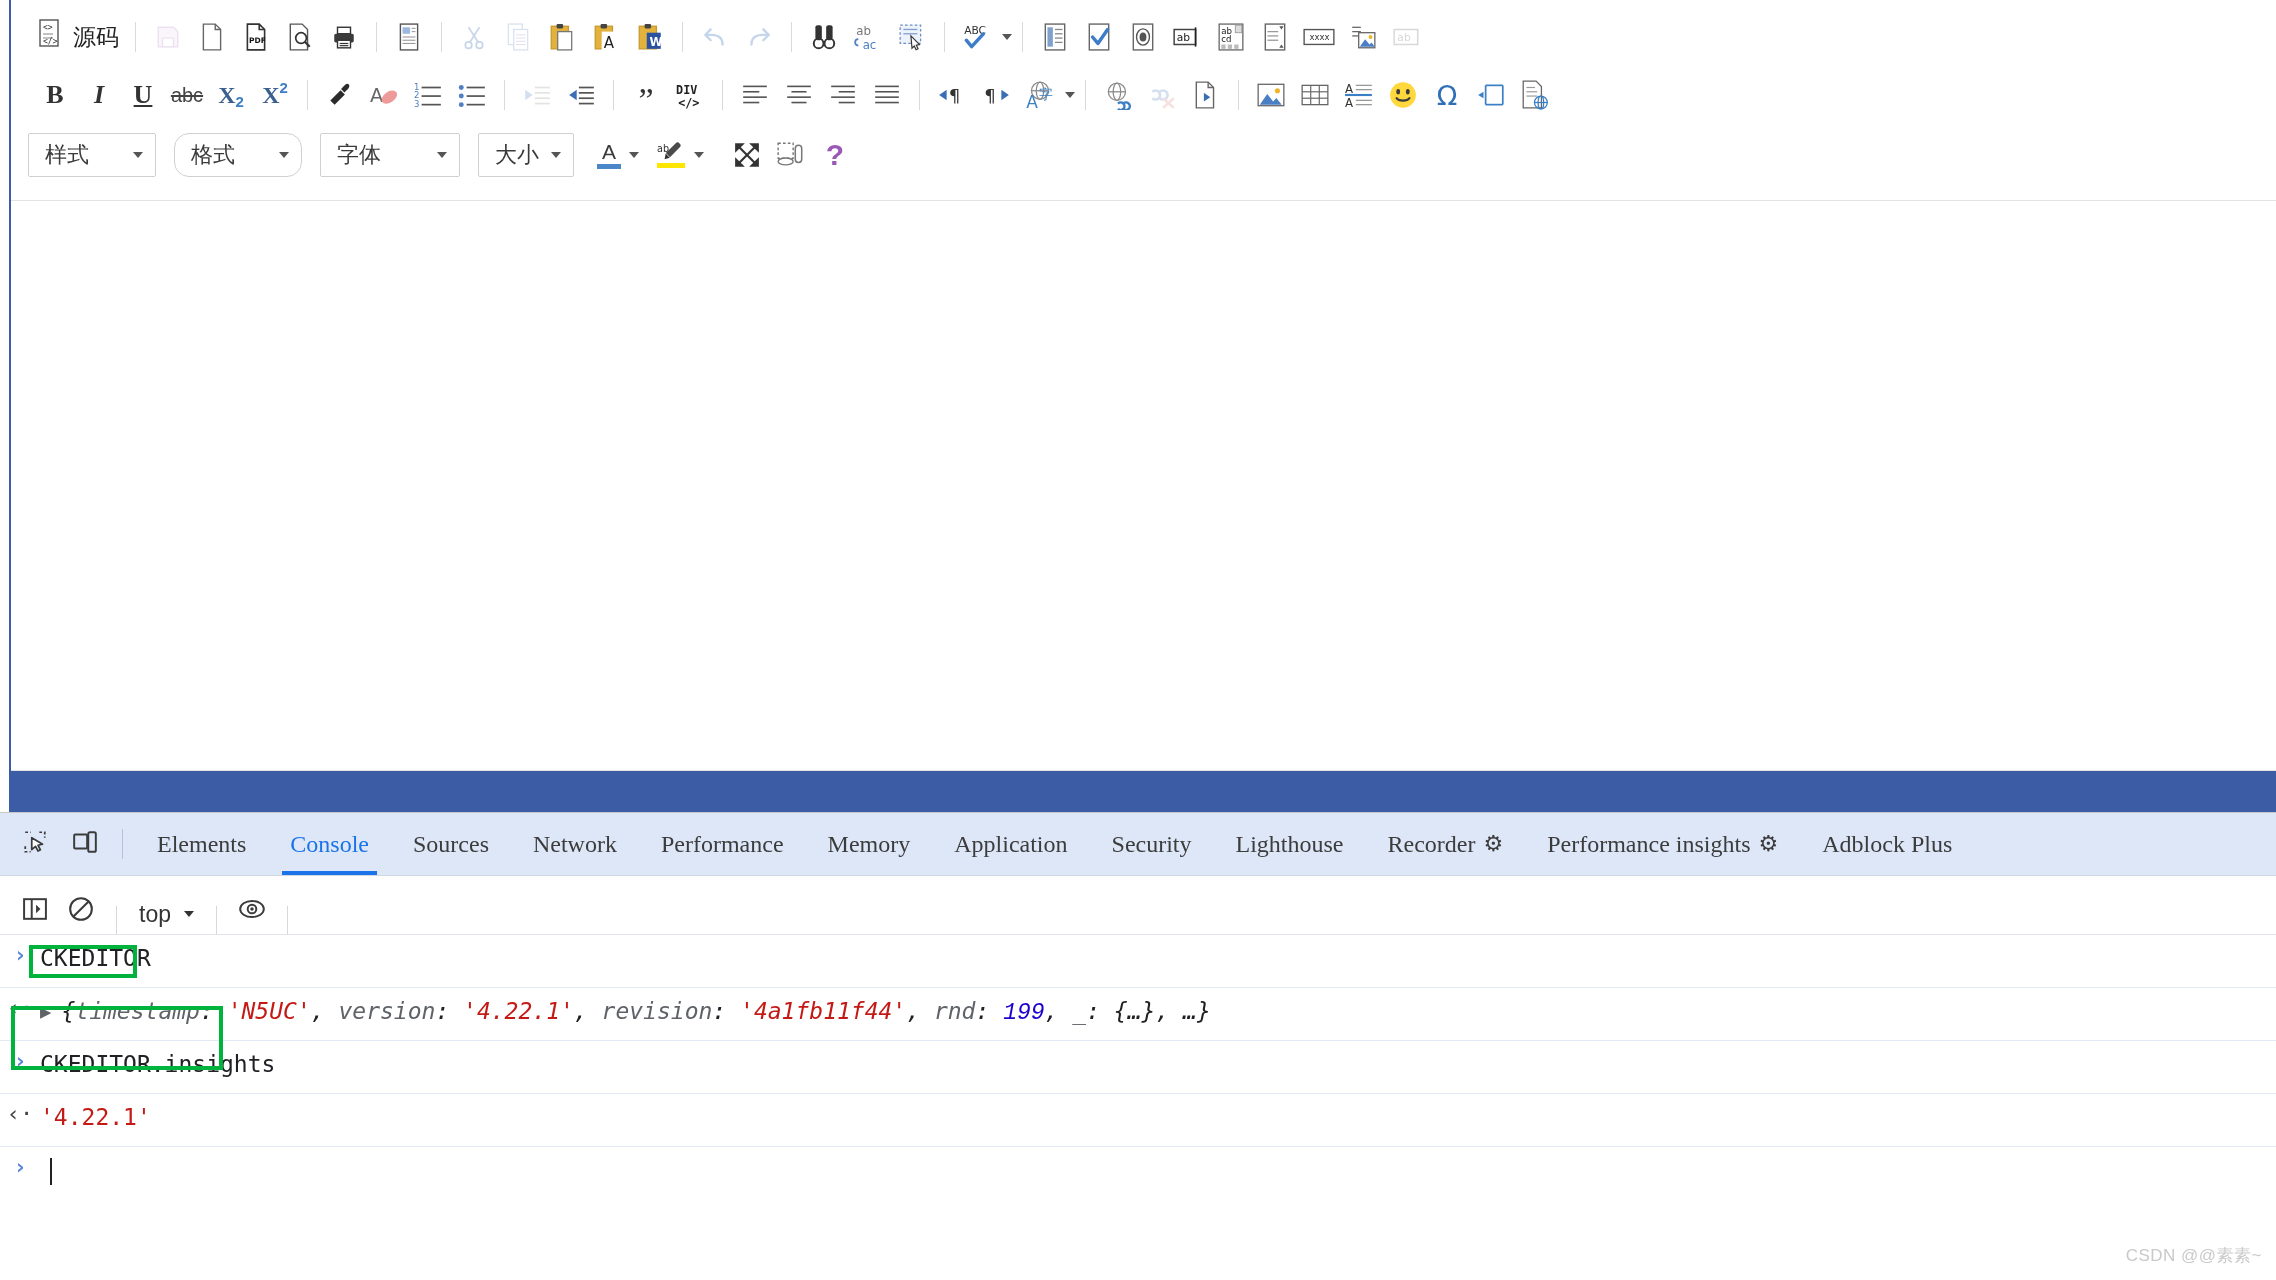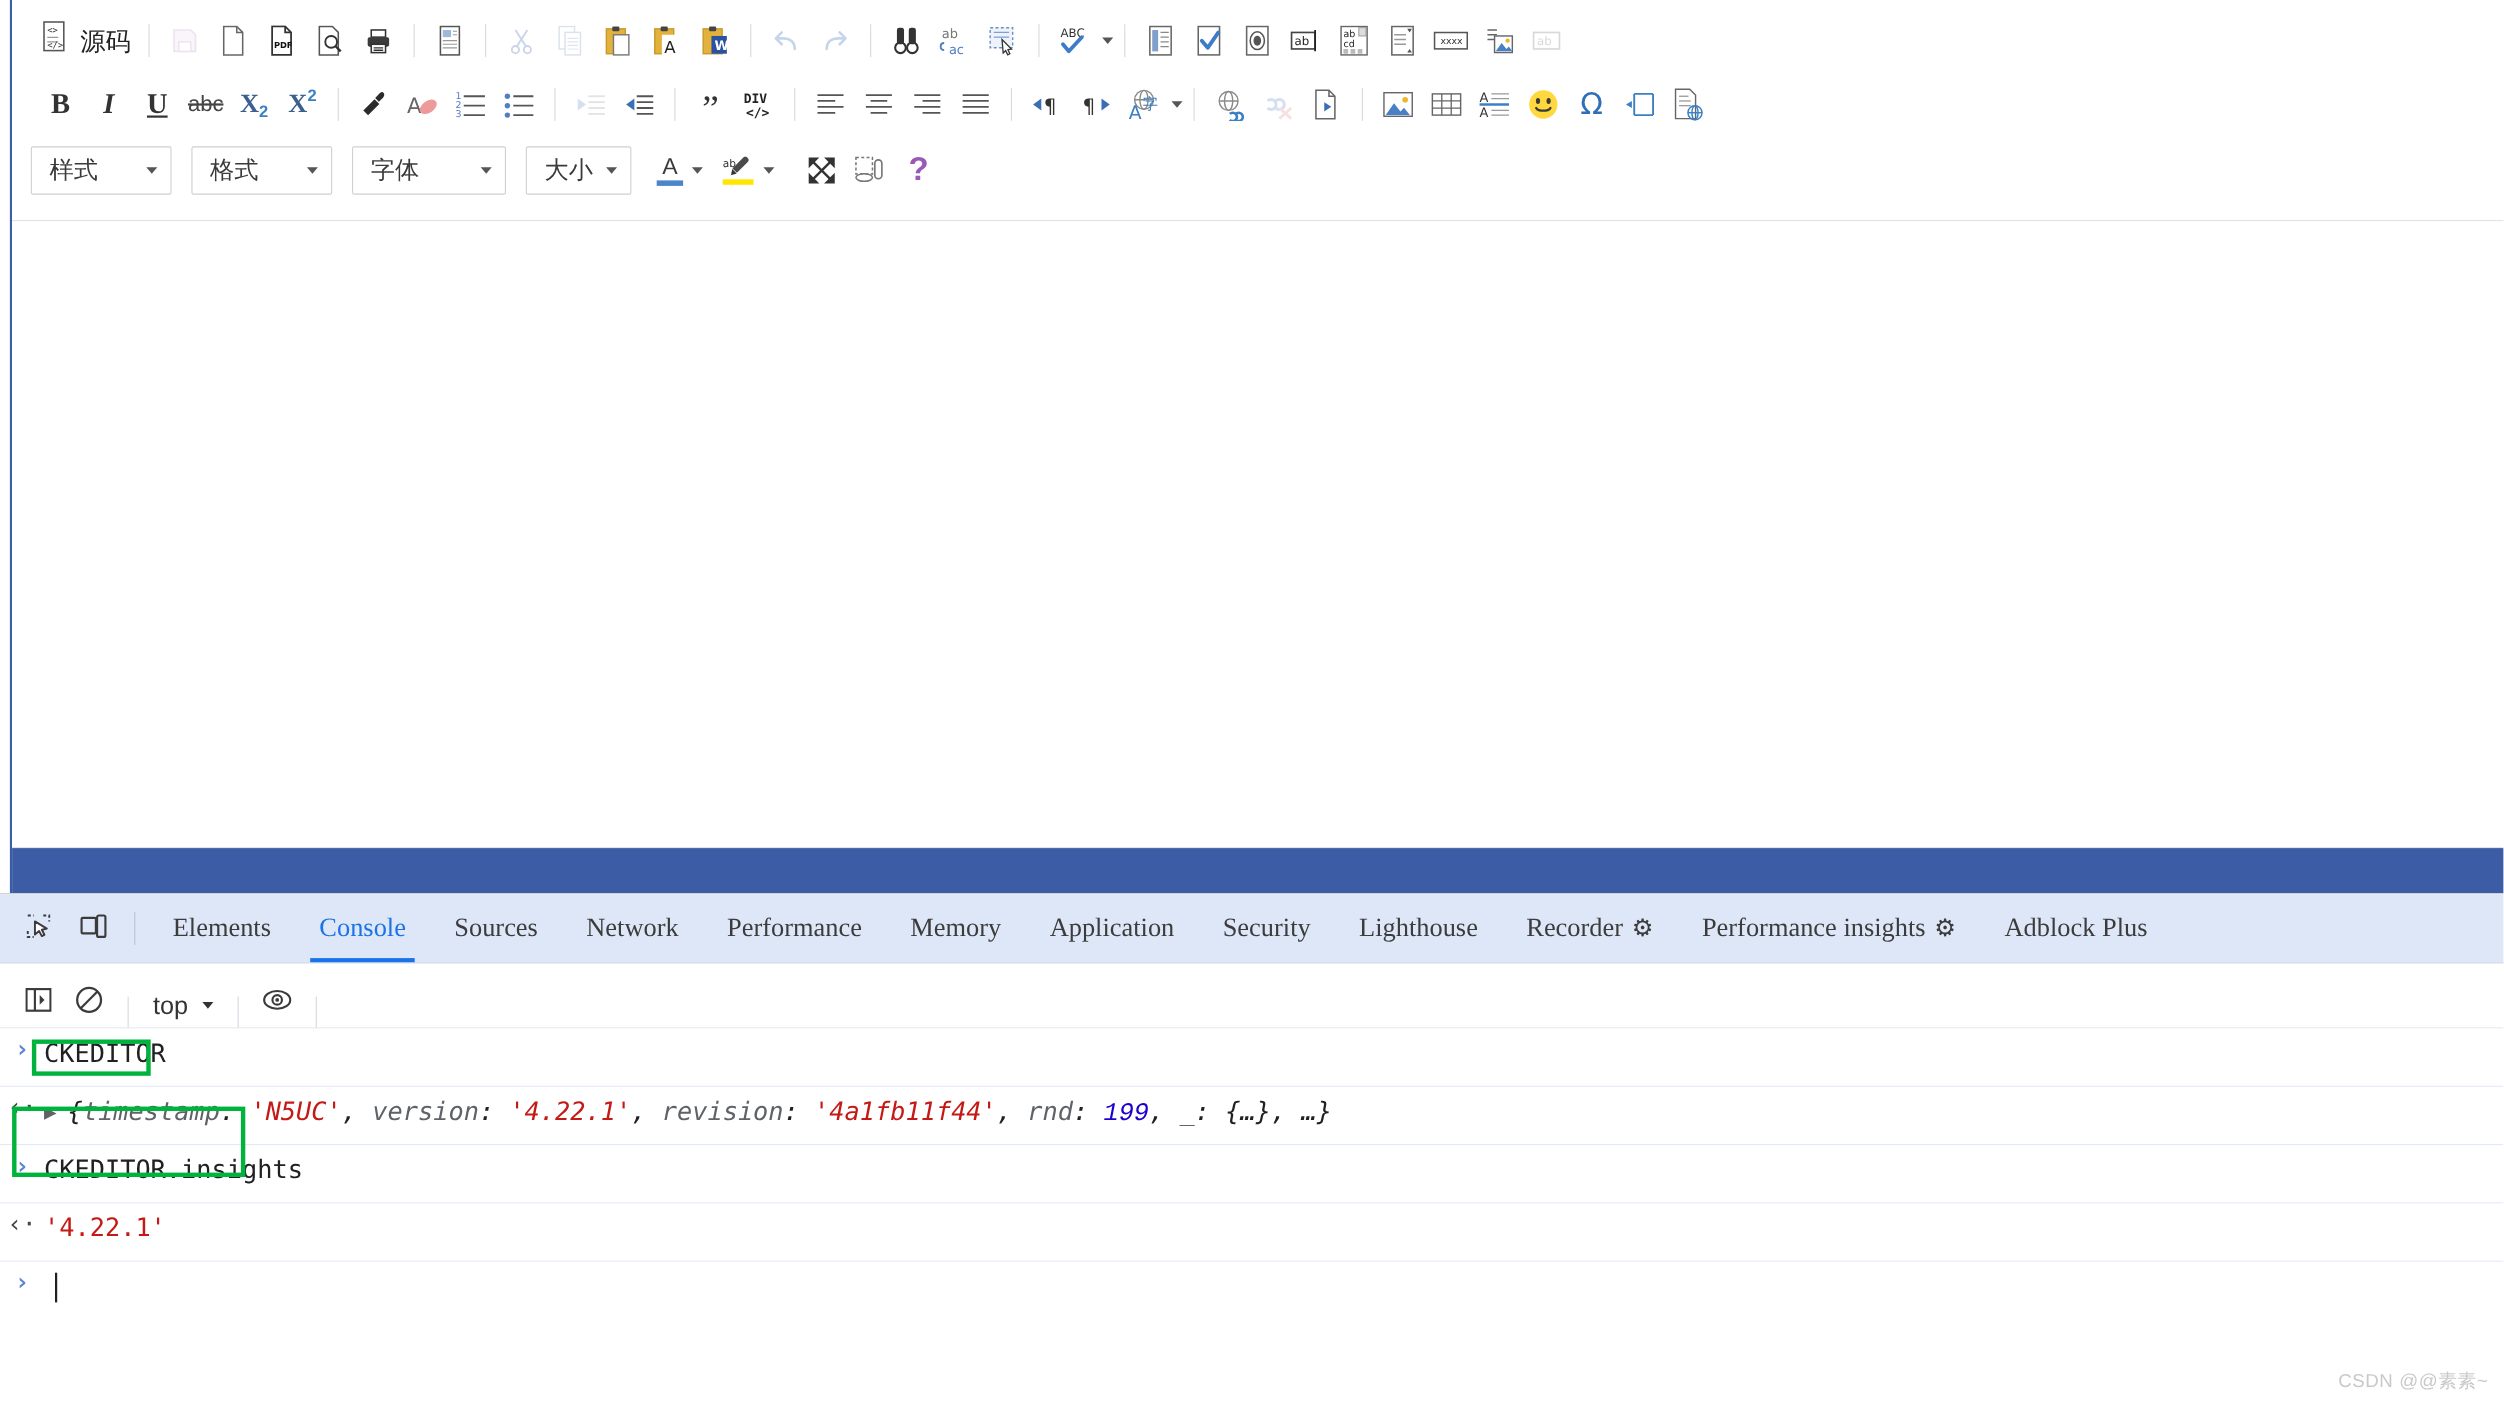--- a/index.html
+++ b/index.html
@@ -52,21 +52,21 @@
 
   
   .ddl{
     display:flex;align-items:center;justify-content:space-between;
     height:44px;border:1px solid #d0d0d0;background:#fff;border-radius:2px;
     padding:0 12px 0 16px;margin-right:18px;font-size:22px;color:#3a3a3a;cursor:pointer;
     box-sizing:border-box;
   }
   .ddl .cap{white-space:nowrap;}
   .ddl.w1{width:128px;}
-  .ddl.w2{width:128px;}
+  .ddl.w2{width:128px;border-radius:15px;}
   .ddl.w3{width:140px;}
   .ddl.w4{width:96px;}
   .ddl .arrow{border-top-color:#555;}
 
   .editor-body{
     position:absolute;left:0;right:0;top:200px;bottom:41px;
     background:#ffffff;border:1px solid #e3e3e3;border-left:none;border-right:none;
   }
   .editor-footer{
     position:absolute;left:0;right:0;bottom:0;height:41px;background:#3c5ca5;

